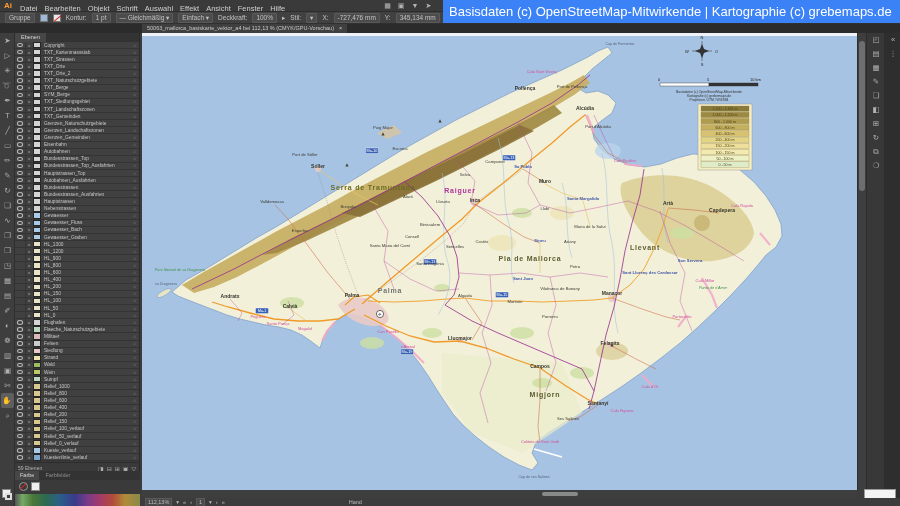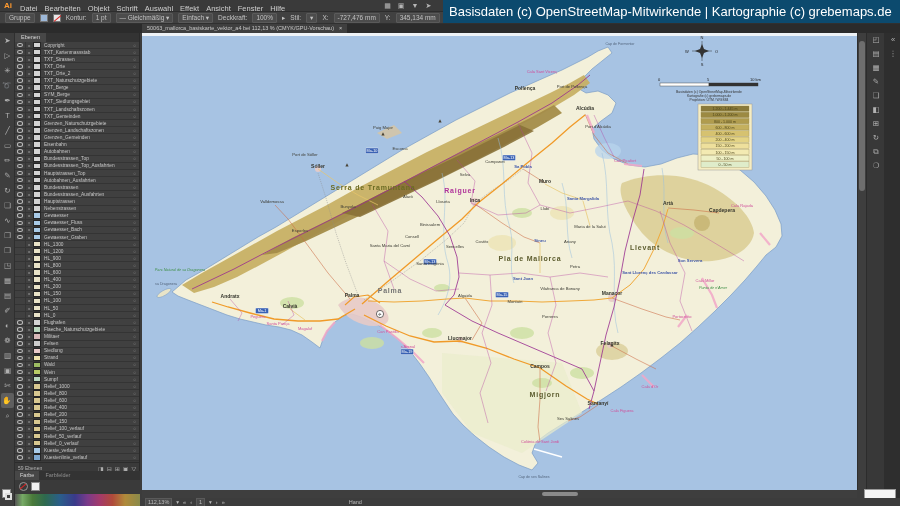--- a/index.html
+++ b/index.html
@@ -63,21 +63,21 @@
   .dock-ic{width:18px;height:14px;line-height:14px;text-align:center;color:#b2b2b2;font-size:7.5px;}
   #fardock{position:absolute;left:884px;top:33px;width:16px;height:473px;background:#2e2e2e;}
   #hscroll{position:absolute;left:142px;top:490px;width:715px;height:8px;background:#3e3e3e;}
   #hthumb{position:absolute;left:400px;top:2px;width:36px;height:4px;background:#8a8a8a;border-radius:2px;}
   #corner{position:absolute;left:864px;top:489px;width:32px;height:13px;background:#f4f4f4;border:1px solid #9a9a9a;box-sizing:border-box;}
   #statusbar{position:absolute;left:142px;top:498px;width:758px;height:8px;background:#3c3c3c;display:flex;
     align-items:center;gap:4px;font-size:5.5px;color:#bdbdbd;padding-left:3px;box-sizing:border-box;}
   .sbox{background:#4a4a4a;border:1px solid #5a5a5a;padding:0 2px;height:7px;line-height:7px;}
   #sb-tool{margin-left:120px;}
   
-  #banner{position:absolute;left:443px;top:0;width:457px;height:23px;background:#0c4a6e;color:#fff;
+  #banner{position:absolute;left:443px;top:0;width:457px;height:23px;background:#3b82f6;color:#fff;
     font-size:13px;line-height:23px;padding-left:6px;box-sizing:border-box;z-index:50;white-space:nowrap;}
   
   text{font-family:"Liberation Sans",sans-serif;}
   .ml{text-anchor:middle;}
   .rg{font-weight:bold;letter-spacing:.8px;font-size:7px;}
   .tb{font-size:5px;font-weight:bold;fill:#35352c;}
   .tn{font-size:4.2px;fill:#3c3c34;}
   .pk{font-size:4px;fill:#d0509a;}
   .bl{font-size:4.2px;fill:#4058a8;font-weight:bold;}
   .gr{font-size:3.8px;fill:#3f8f46;font-style:italic;}

